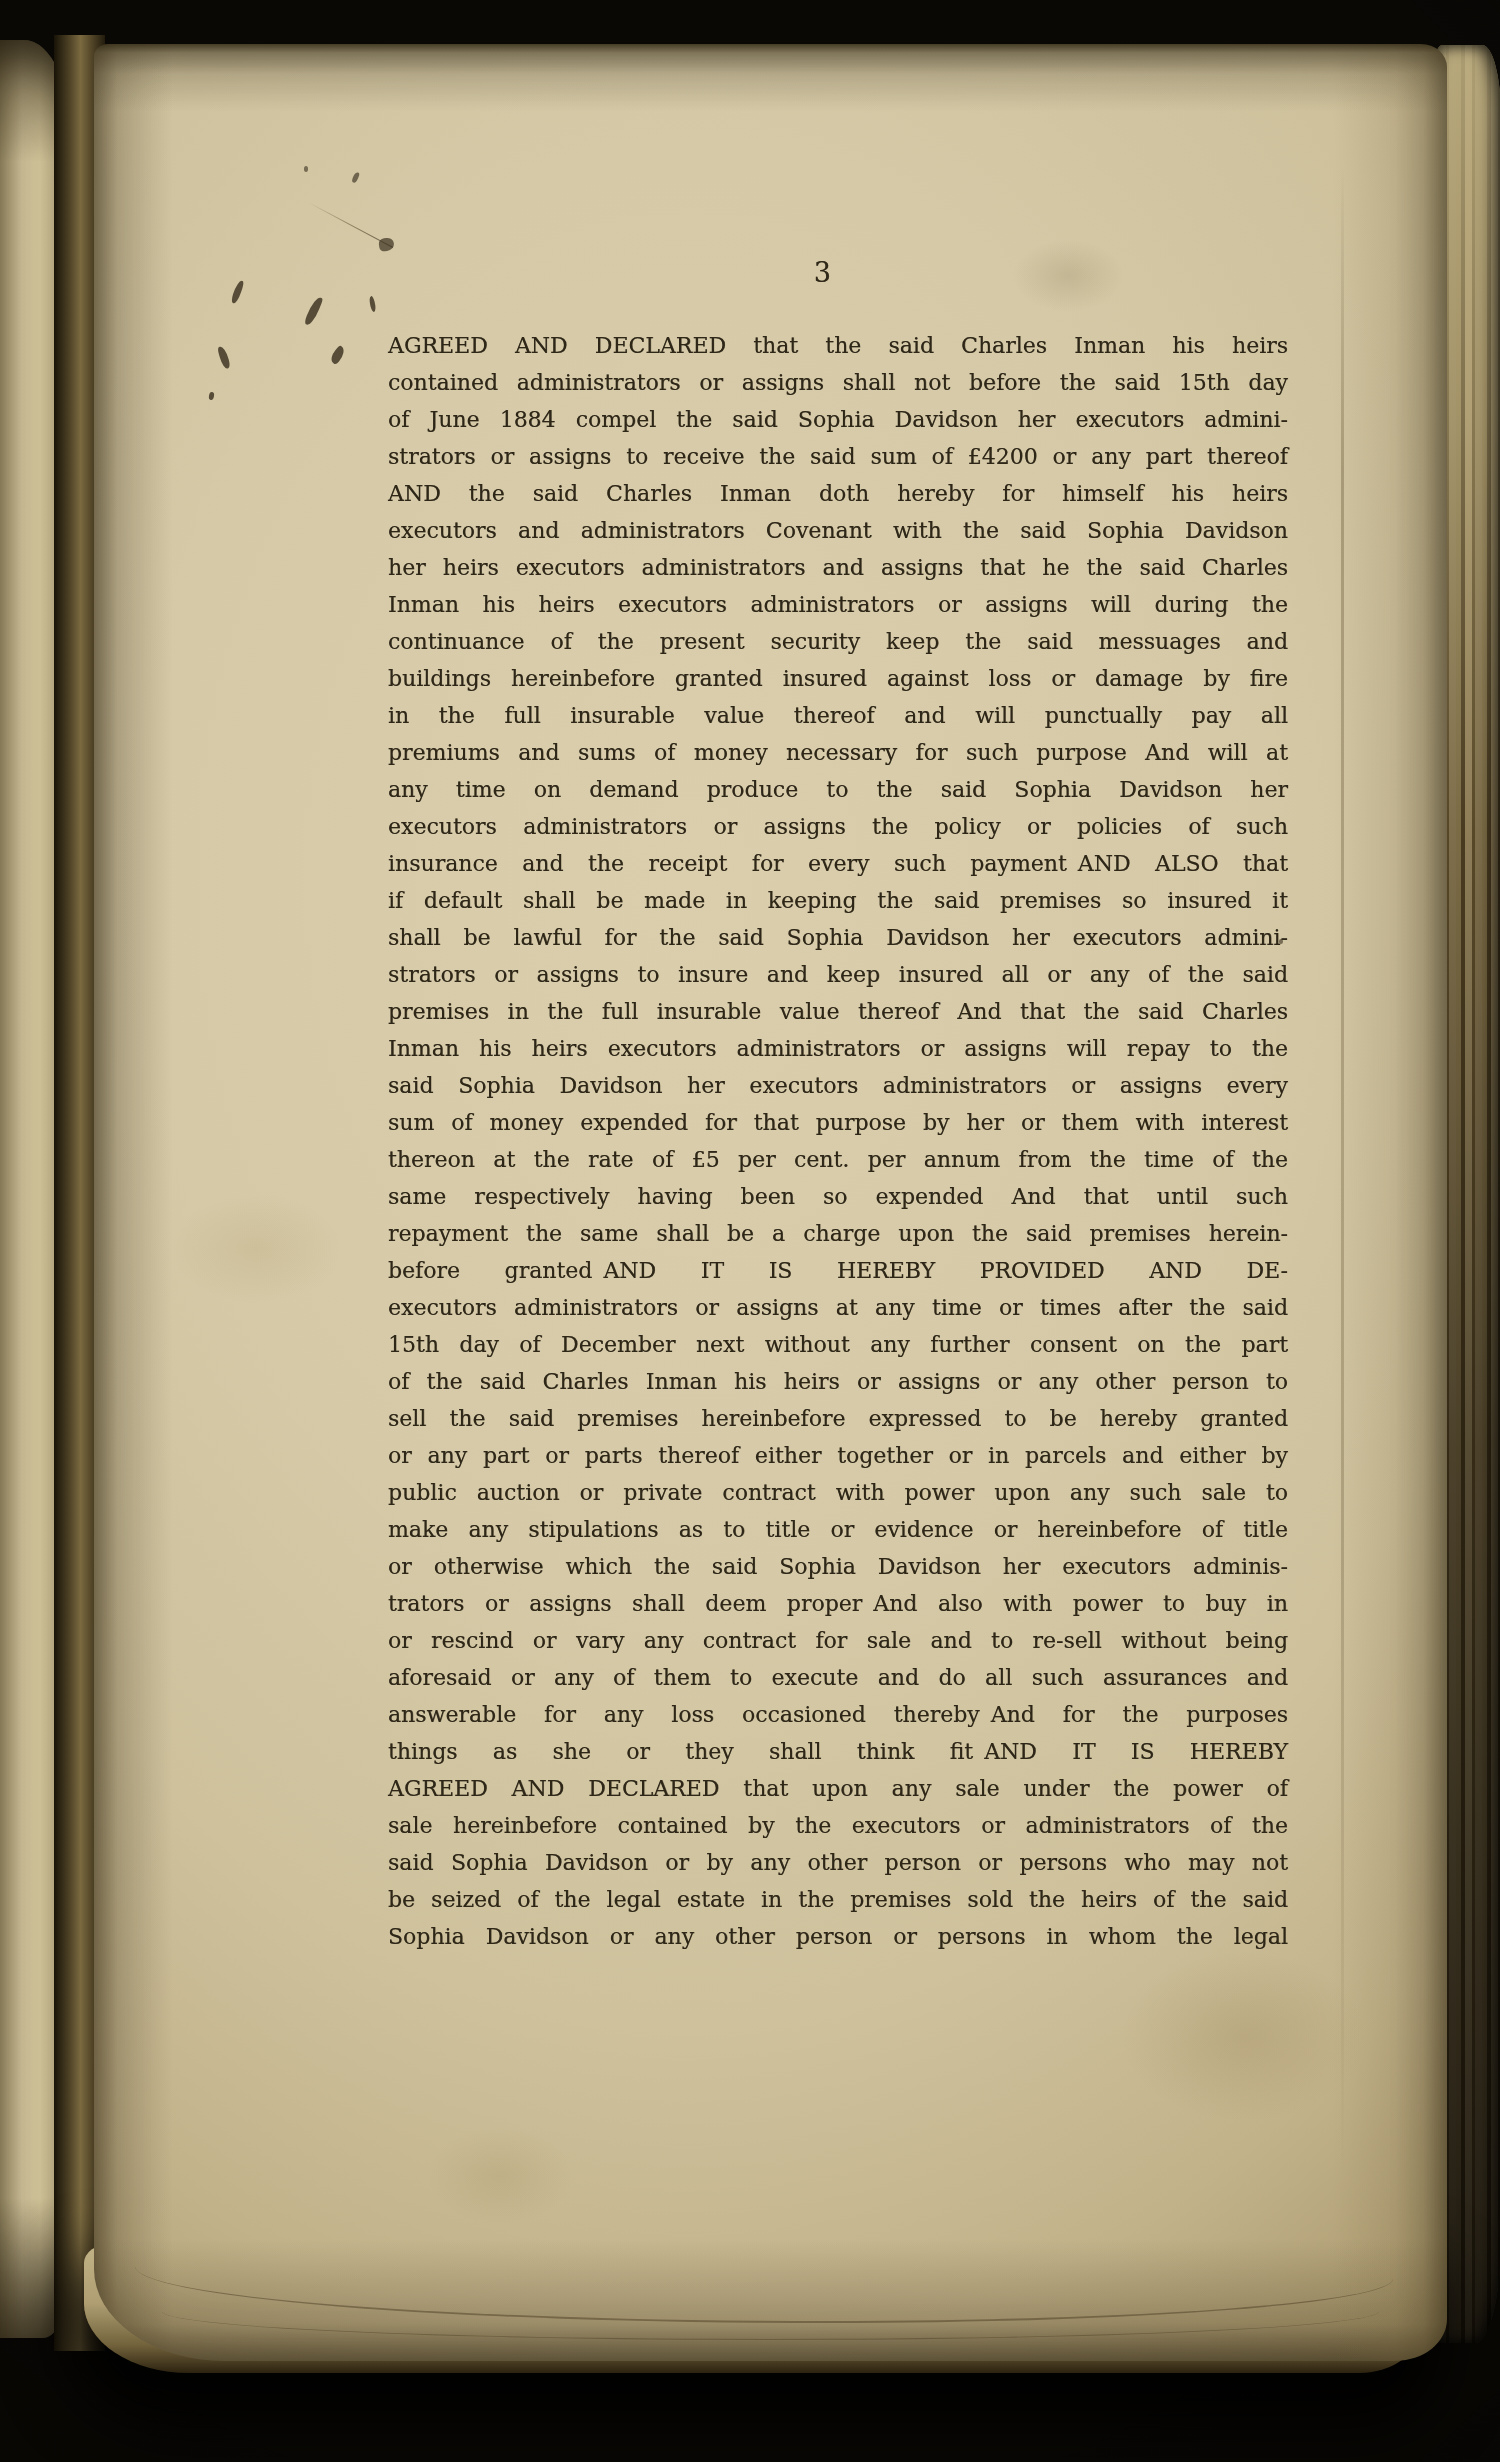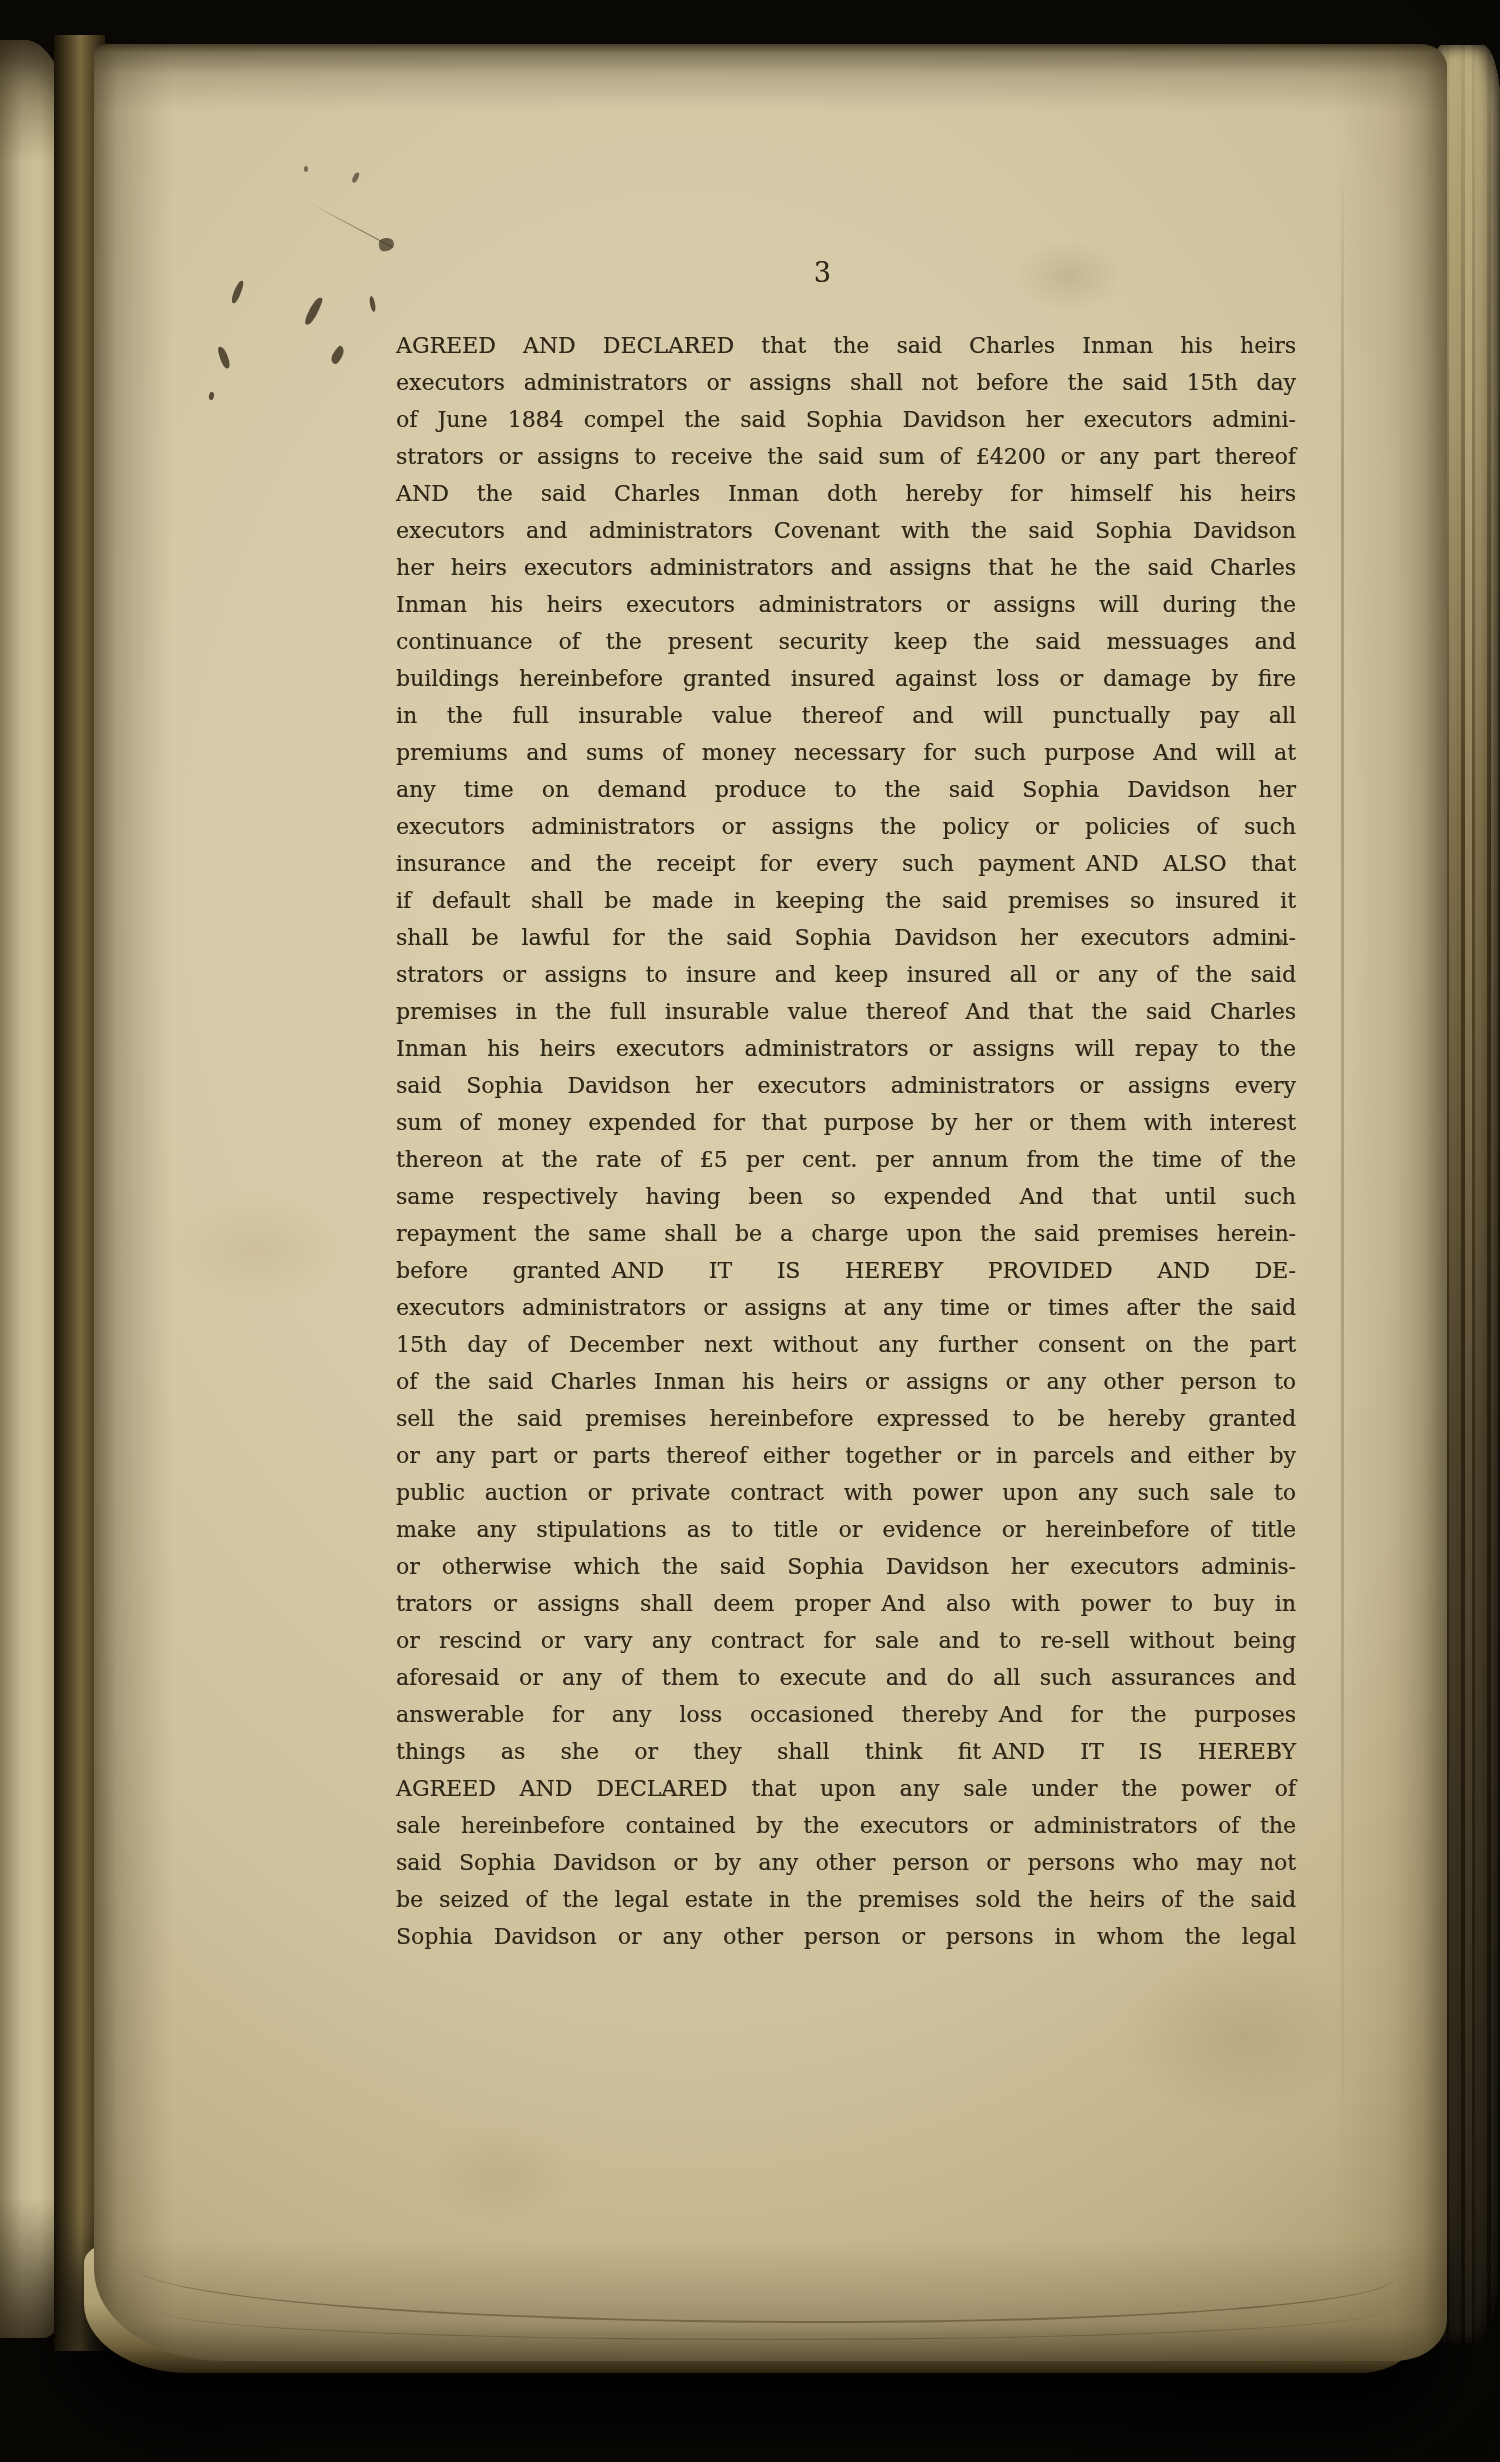--- a/index.html
+++ b/index.html
@@ -83,21 +83,21 @@
     position:absolute;right:103px;top:122px;width:2.6px;height:2010px;
     background:linear-gradient(180deg, rgba(95,80,48,.0), rgba(95,80,48,.35) 15%, rgba(95,80,48,.28) 70%, rgba(95,80,48,0));
   }
   .page-number{
     position:absolute;left:294px;top:213px;width:900px;
     text-align:center;transform:translateX(-15.7px);
     font-size:27px;color:#2f2818;
     text-shadow:0.3px 0.3px 0.5px rgba(47,40,24,.6);
   }
   .textblock{
-    position:absolute;left:302px;top:283px;width:900px;
+    position:absolute;left:294px;top:283px;width:900px;
     color:#2e2718;
     font-size:22px;line-height:37px;
     text-shadow:0.3px 0.4px 0.6px rgba(46,38,24,.55);
   }
   .doc-line{
     text-align:justify;
     text-align-last:justify;
     height:37px;overflow:visible;
   }
   
@@ -131,21 +131,21 @@
   <div class="page">
     <div class="bottom-foldline"></div>
     <div class="bottom-foldline2"></div>
     <div class="right-crease"></div>
 
     <div class="page-number">3</div>
 
     <div class="textblock">
 
     <div class="doc-line">AGREED AND DECLARED that the said Charles Inman his heirs</div>
-        <div class="doc-line">executors administrators or assigns shall not before the said 15th day</div>
+        <div class="doc-line">contained administrators or assigns shall not before the said 15th day</div>
         <div class="doc-line">of June 1884 compel the said Sophia Davidson her executors admini-</div>
         <div class="doc-line">strators or assigns to receive the said sum of £4200 or any part thereof</div>
         <div class="doc-line">AND the said Charles Inman doth hereby for himself his heirs</div>
         <div class="doc-line">executors and administrators Covenant with the said Sophia Davidson</div>
         <div class="doc-line">her heirs executors administrators and assigns that he the said Charles</div>
         <div class="doc-line">Inman his heirs executors administrators or assigns will during the</div>
         <div class="doc-line">continuance of the present security keep the said messuages and</div>
         <div class="doc-line">buildings hereinbefore granted insured against loss or damage by fire</div>
         <div class="doc-line">in the full insurable value thereof and will punctually pay all</div>
         <div class="doc-line">premiums and sums of money necessary for such purpose And will at</div>

